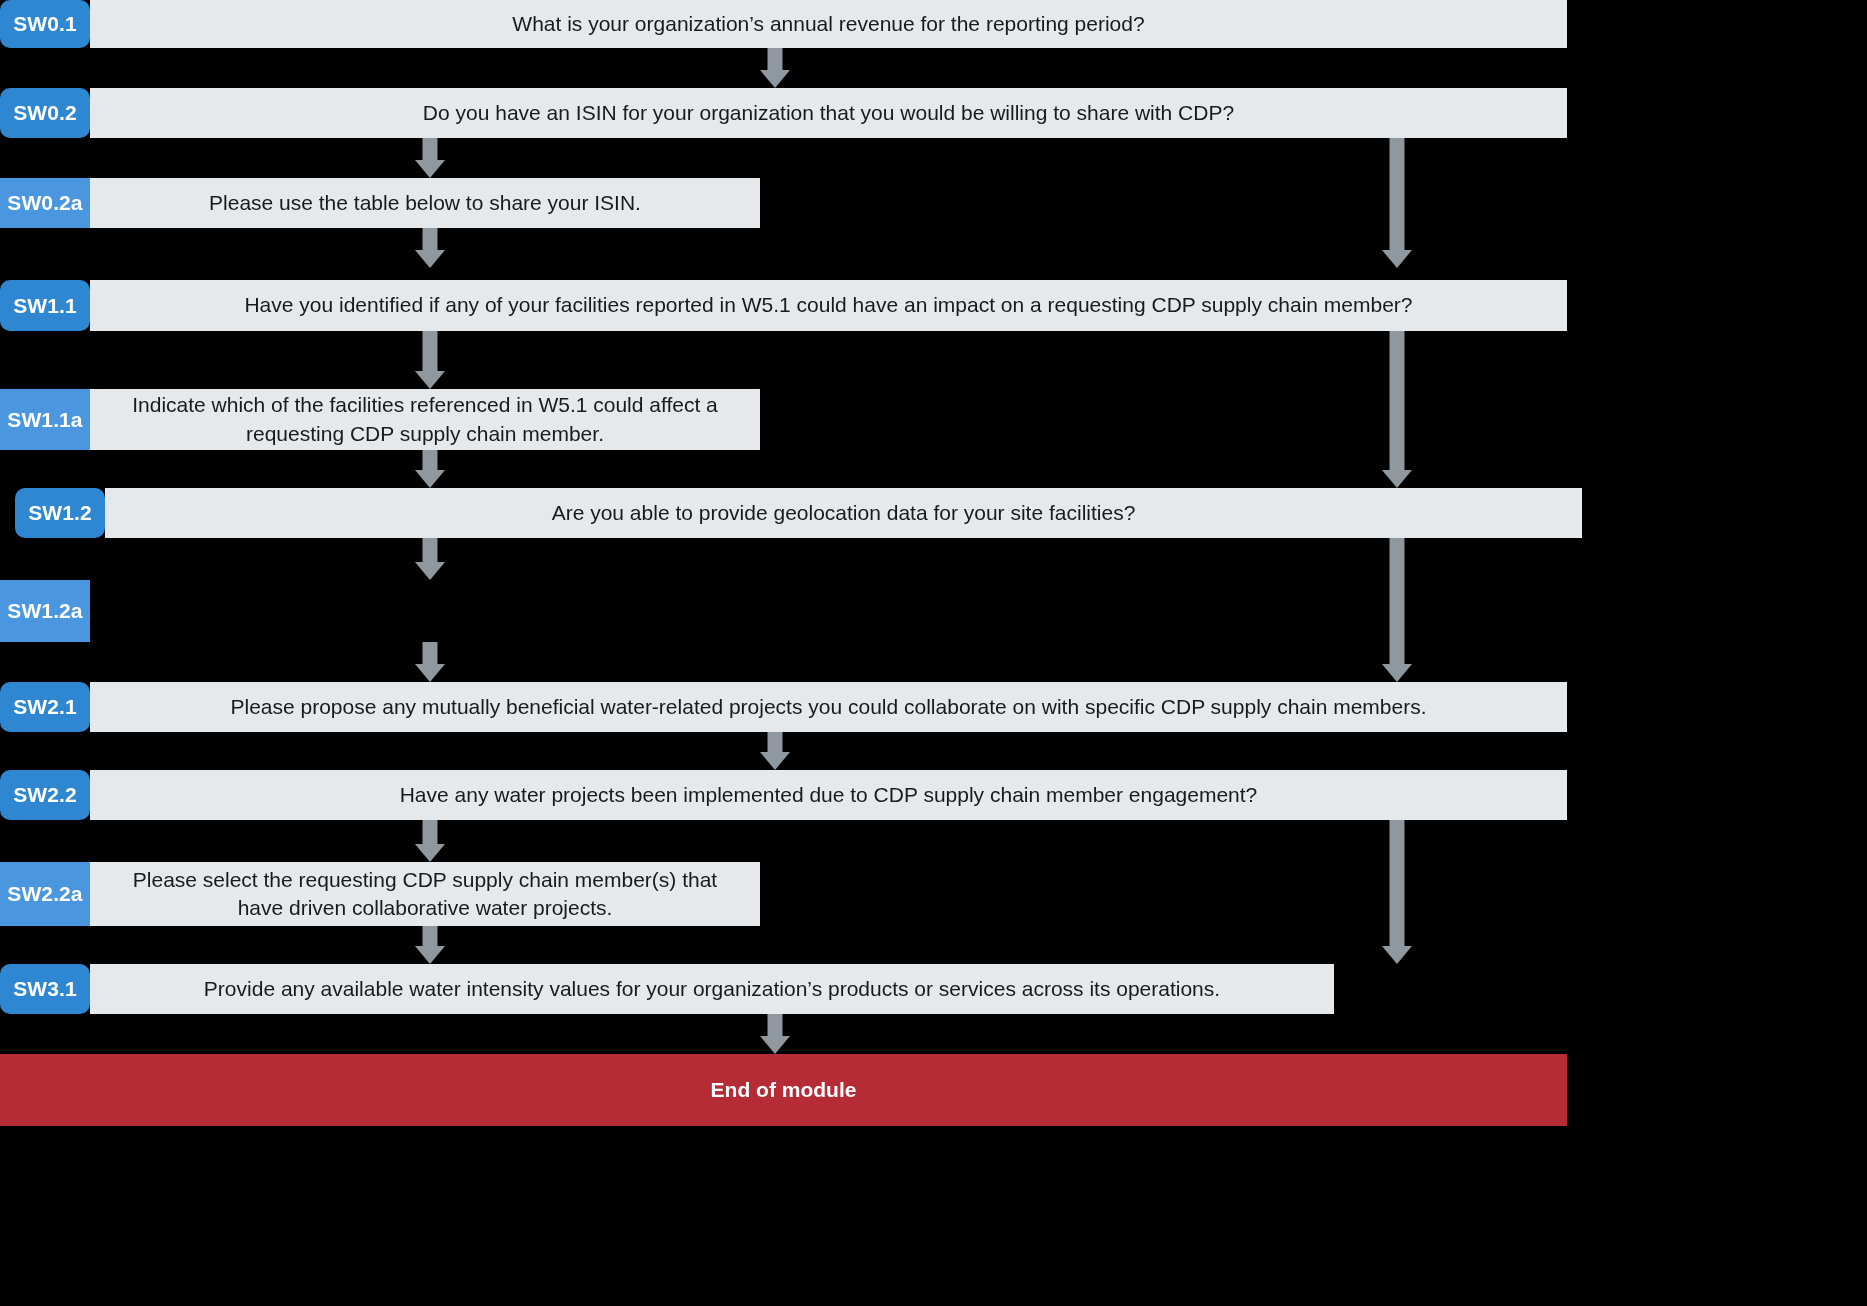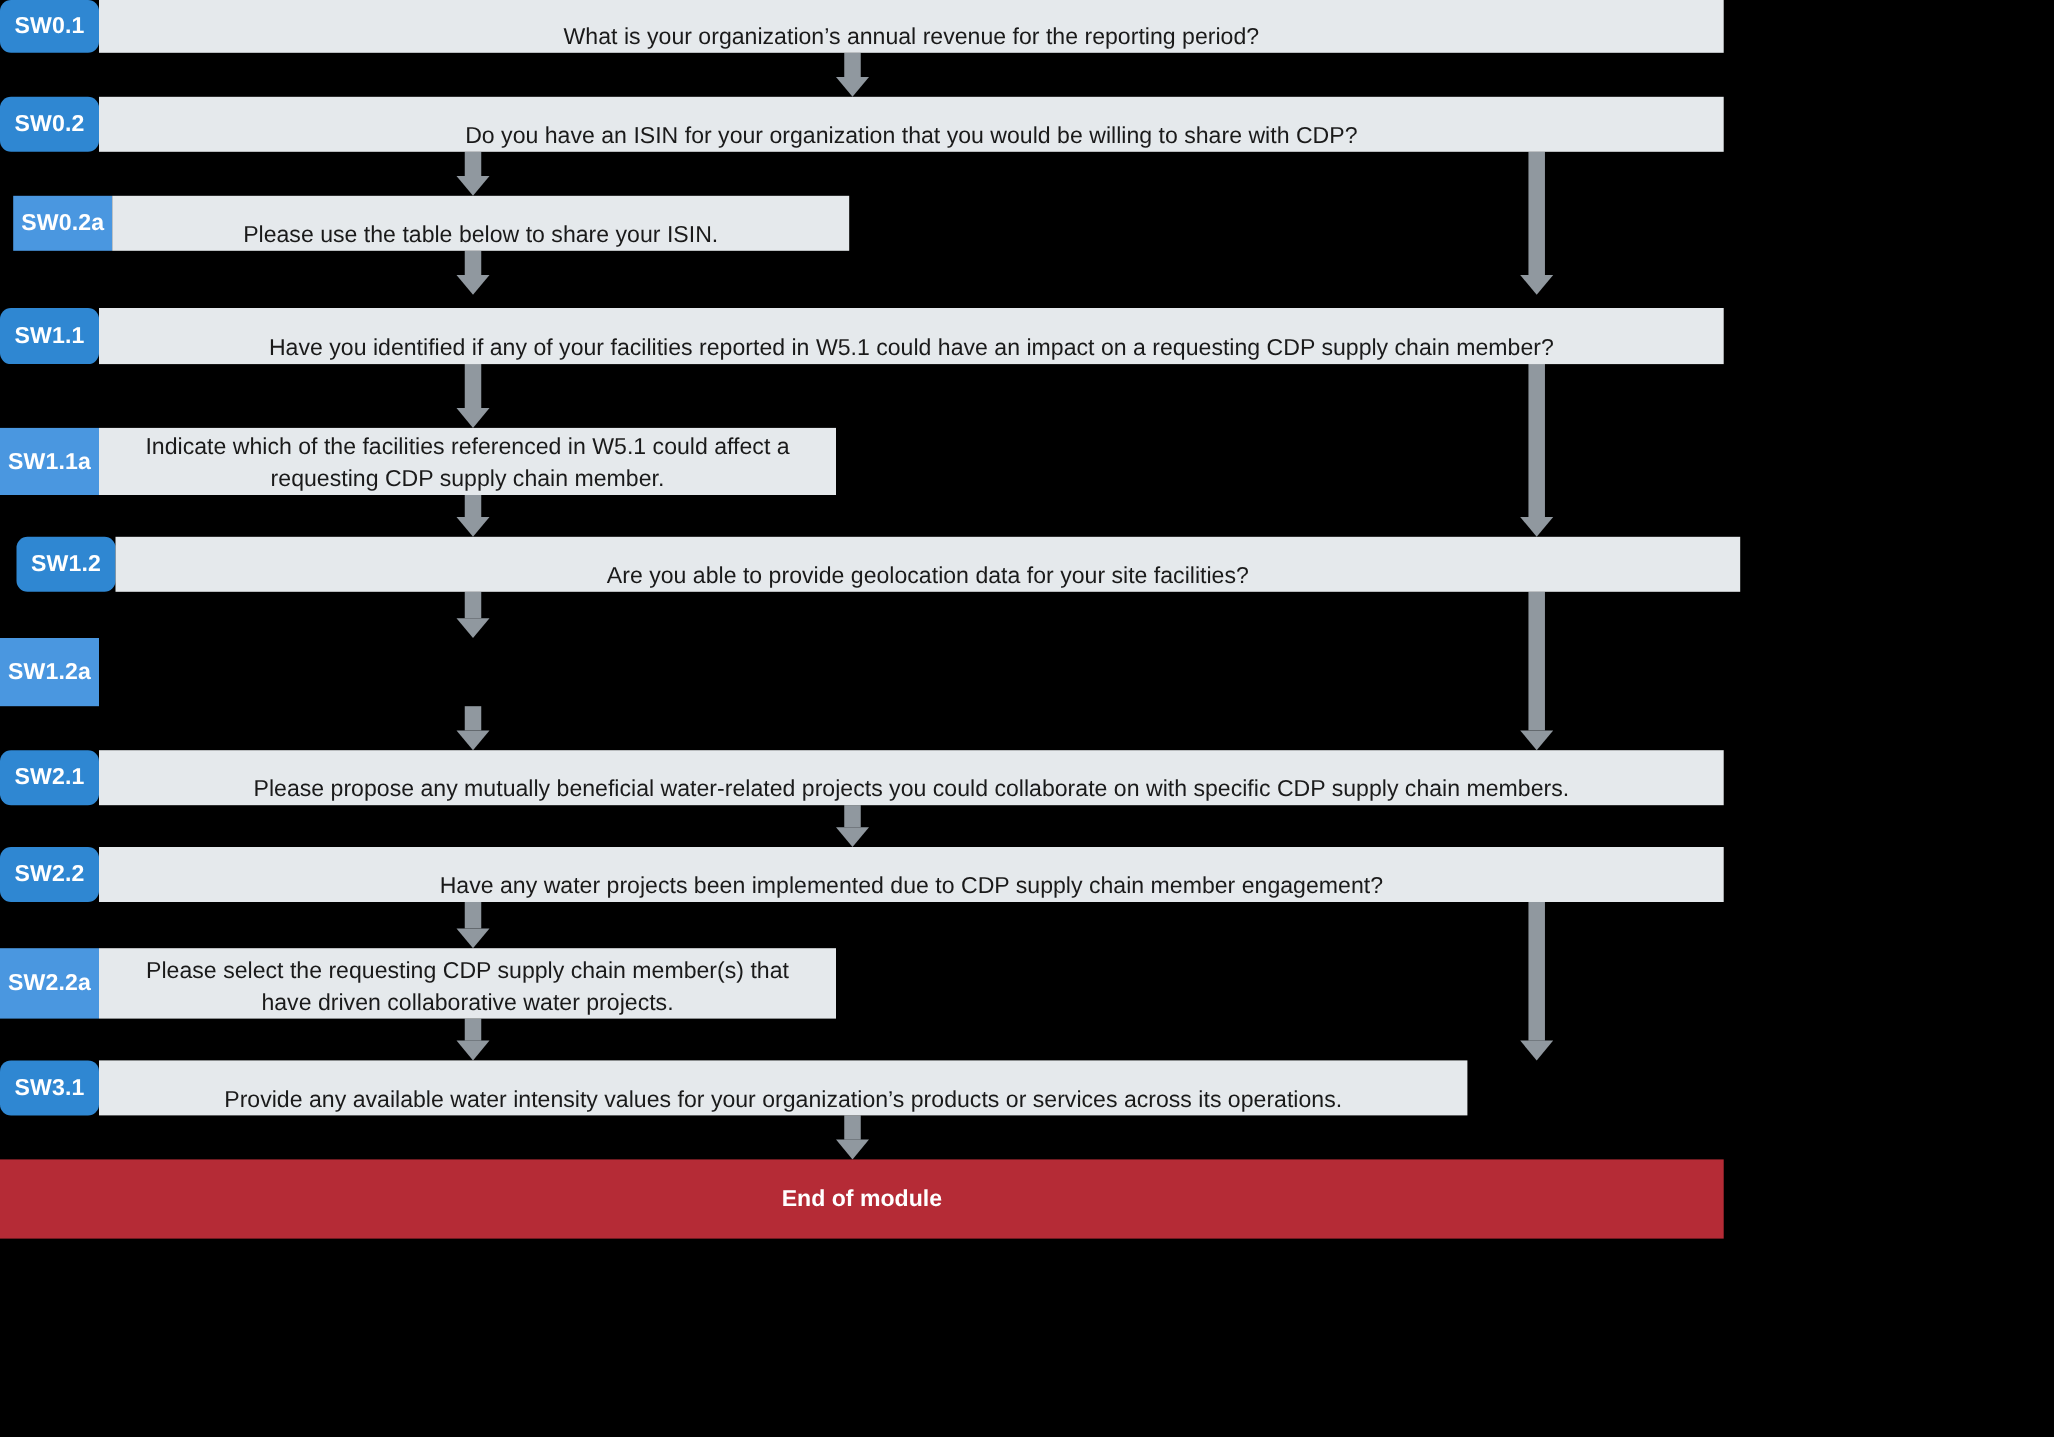--- a/index.html
+++ b/index.html
@@ -14,21 +14,21 @@
   .row{position:absolute;display:flex;align-items:stretch;}
   .tag{
     width:90px;flex:0 0 90px;
     display:flex;align-items:center;justify-content:center;
     color:#ffffff;font-weight:bold;font-size:21px;letter-spacing:.1px;
   }
   .tag.main{background:#2f87d2;border-radius:10px;}
   .tag.sub{background:#4a97e0;}
   .body{
     background:#e5e9ec;color:#1a1a1a;
-    display:flex;align-items:flex-end;justify-content:center;
+    display:flex;align-items:center;justify-content:center;
     padding:0 14px;box-sizing:border-box;
     font-size:21px;line-height:1.35;text-align:center;
   }
   .body span{display:block;}
 
   
   .endbar{
     position:absolute;left:0;width:1567px;height:72px;
     background:#b52b36;color:#fff;
     display:flex;align-items:center;justify-content:center;
@@ -140,21 +140,21 @@
 
   <div class="row" style="left:0px;top:88px;width:1567px;height:50px;">
     <div class="tag main">SW0.2</div>
     <div class="body" style="width:1477px;">
       <div>
         <span>Do you have an ISIN for your organization that you would be willing to share with CDP?</span>
       </div>
     </div>
   </div>
 
-  <div class="row" style="left:12px;top:178px;width:760px;height:50px;">
+  <div class="row" style="left:0px;top:178px;width:760px;height:50px;">
     <div class="tag sub">SW0.2a</div>
     <div class="body" style="width:670px;">
       <div>
         <span>Please use the table below to share your ISIN.</span>
       </div>
     </div>
   </div>
 
   <div class="row" style="left:0px;top:280px;width:1567px;height:51px;">
     <div class="tag main">SW1.1</div>

